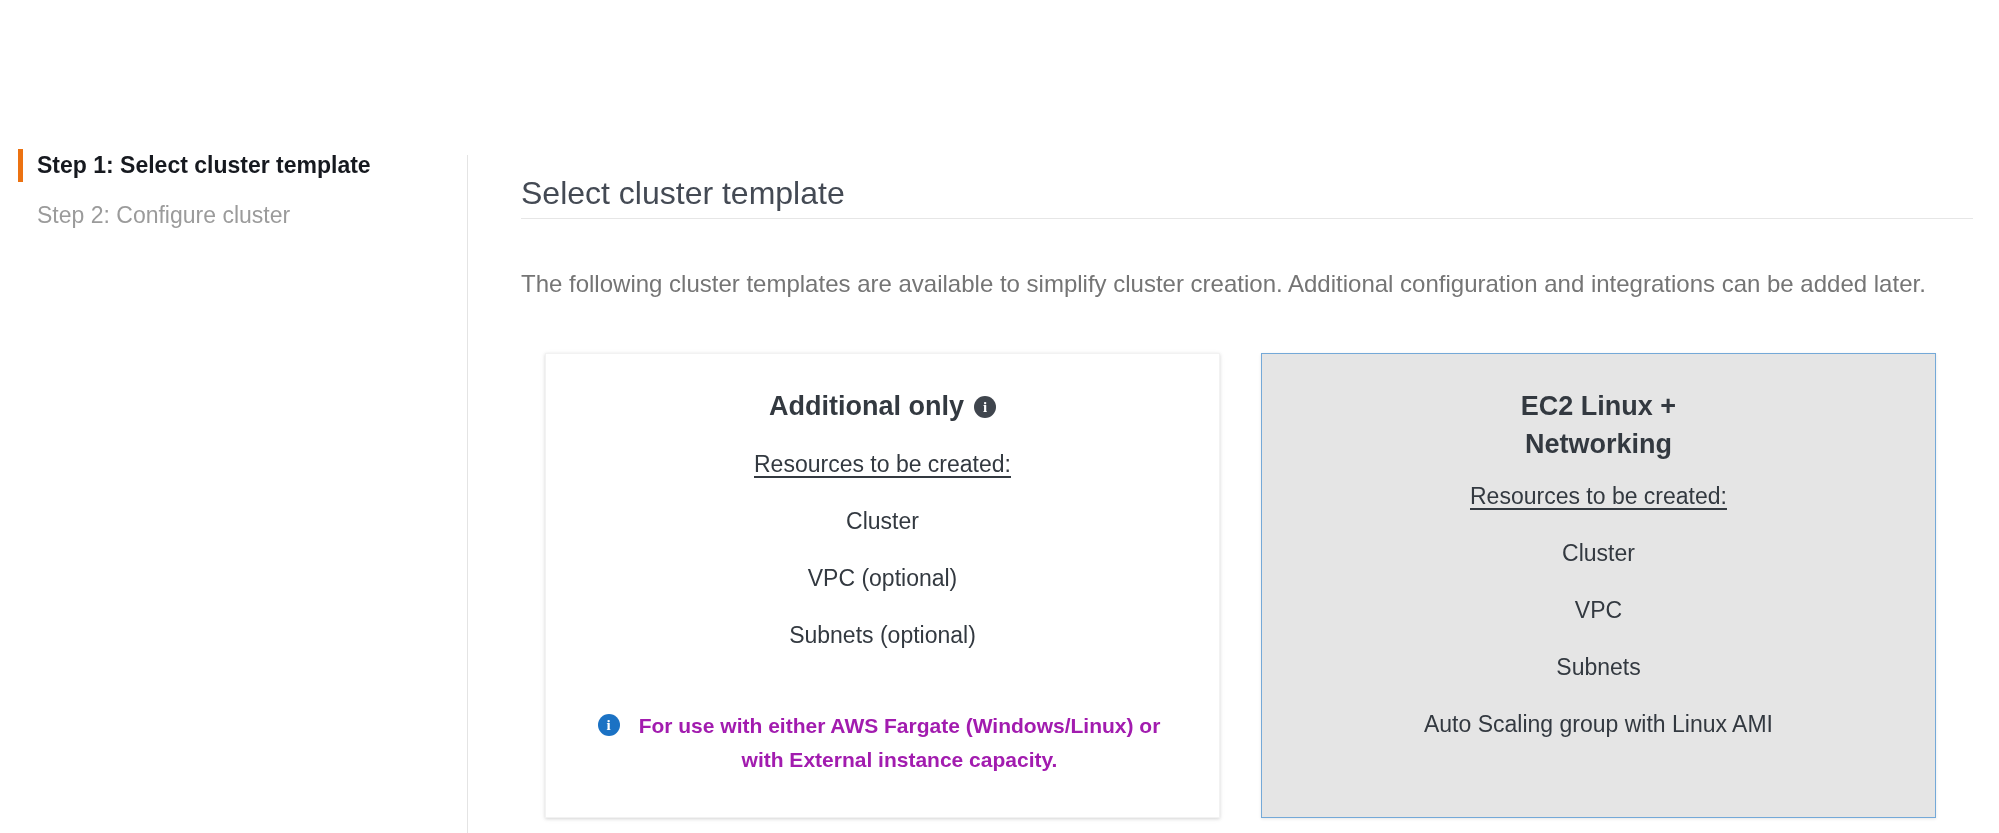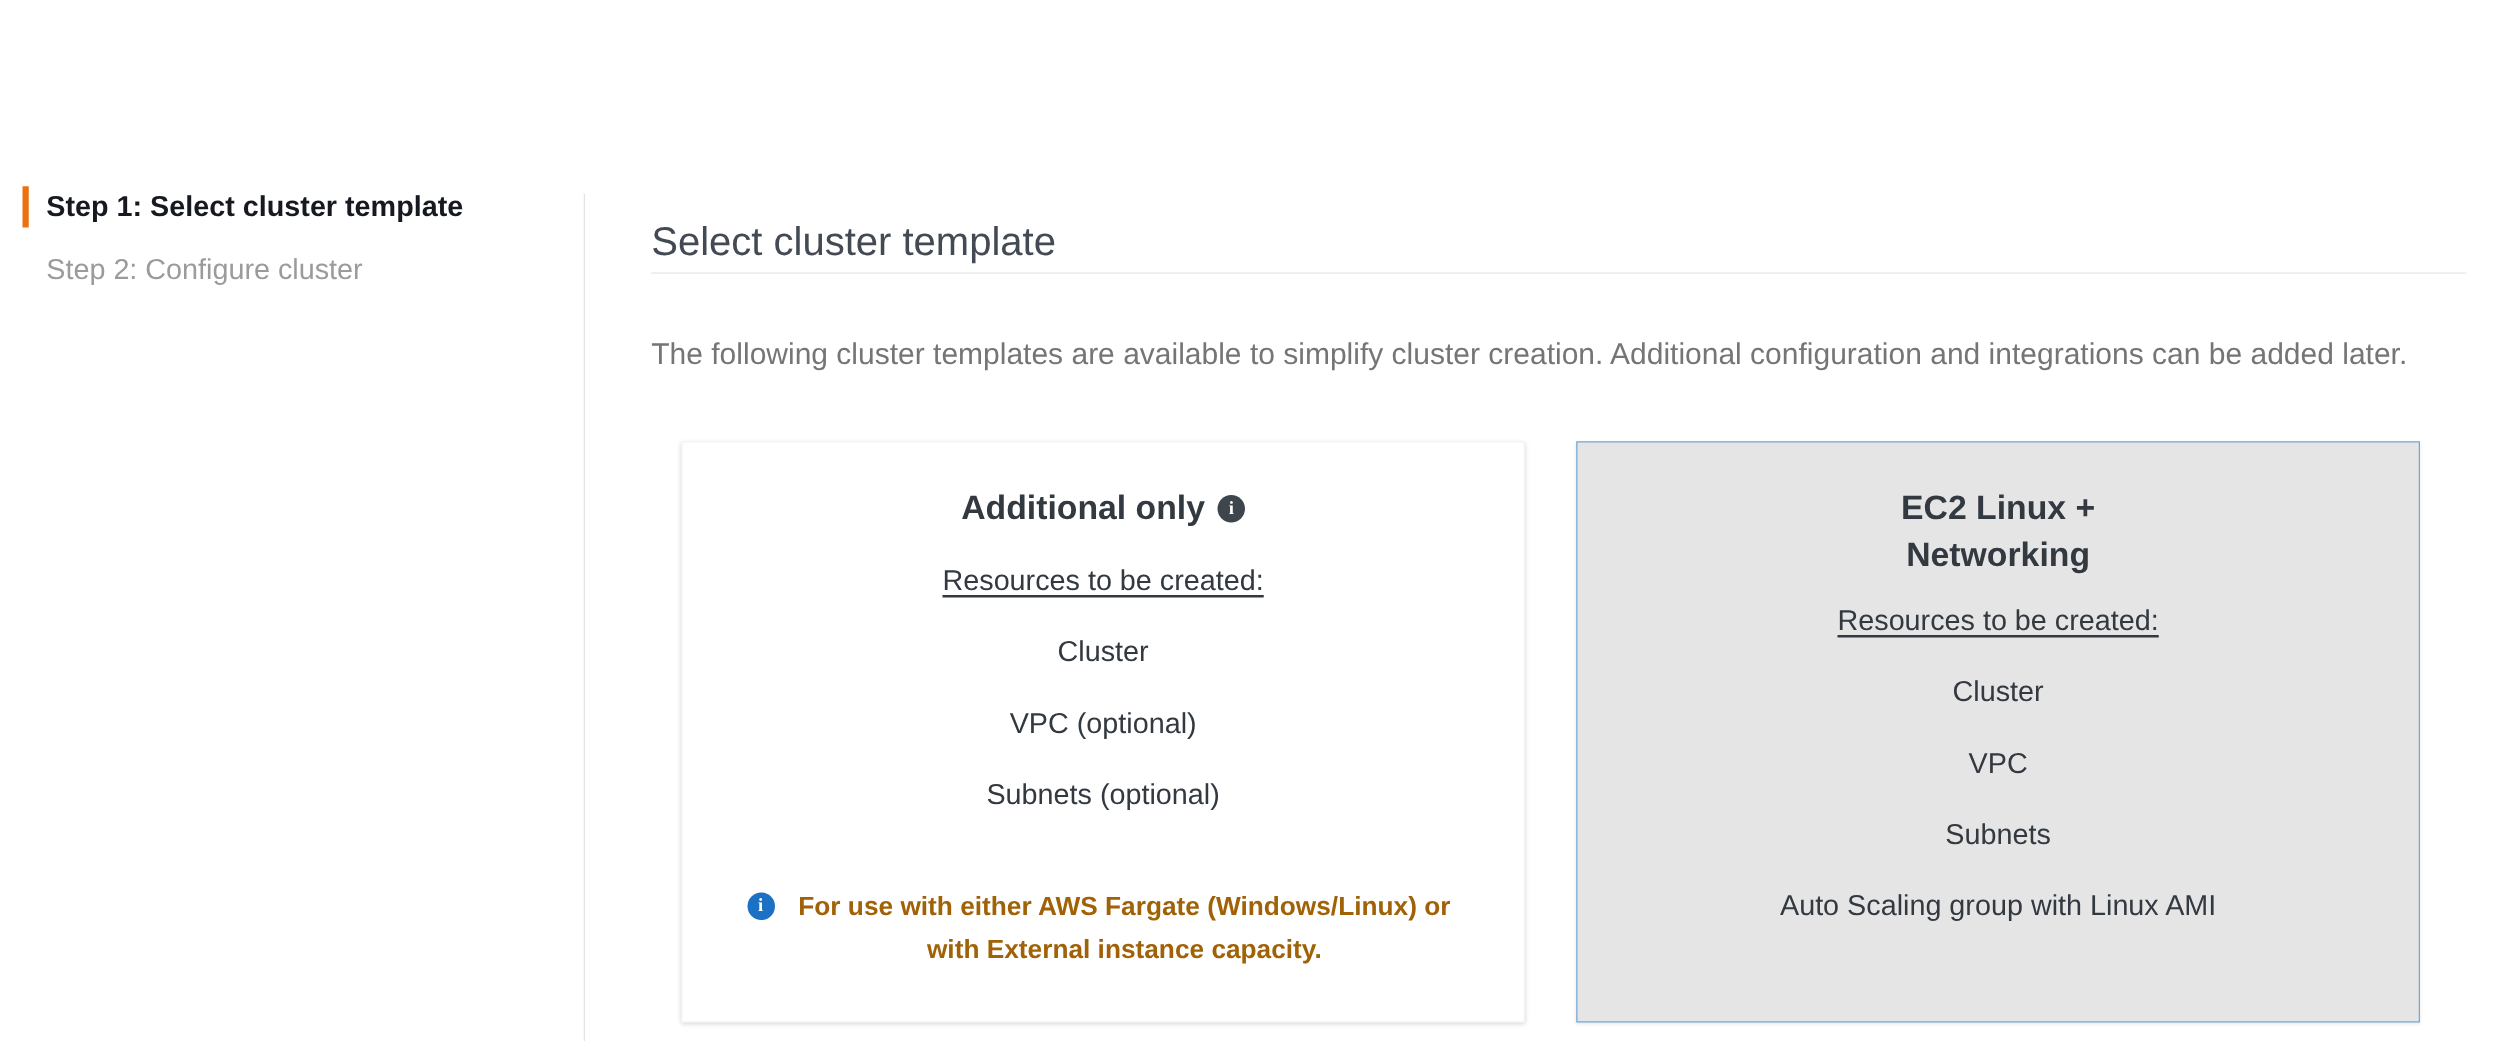--- a/index.html
+++ b/index.html
@@ -235,21 +235,21 @@
     font-weight: bold;
     font-family: "Liberation Serif", serif;
     flex: 0 0 auto;
     position: relative;
     top: 5px;
   }
   .card-note-text {
     font-size: 21px;
     line-height: 34px;
     font-weight: bold;
-    color: #a16207;
+    color: #a21caf;
     text-align: center;
   }
 </style>
 </head>
 <body>
 
 <div class="page">
 
 
   <nav class="sidebar">

